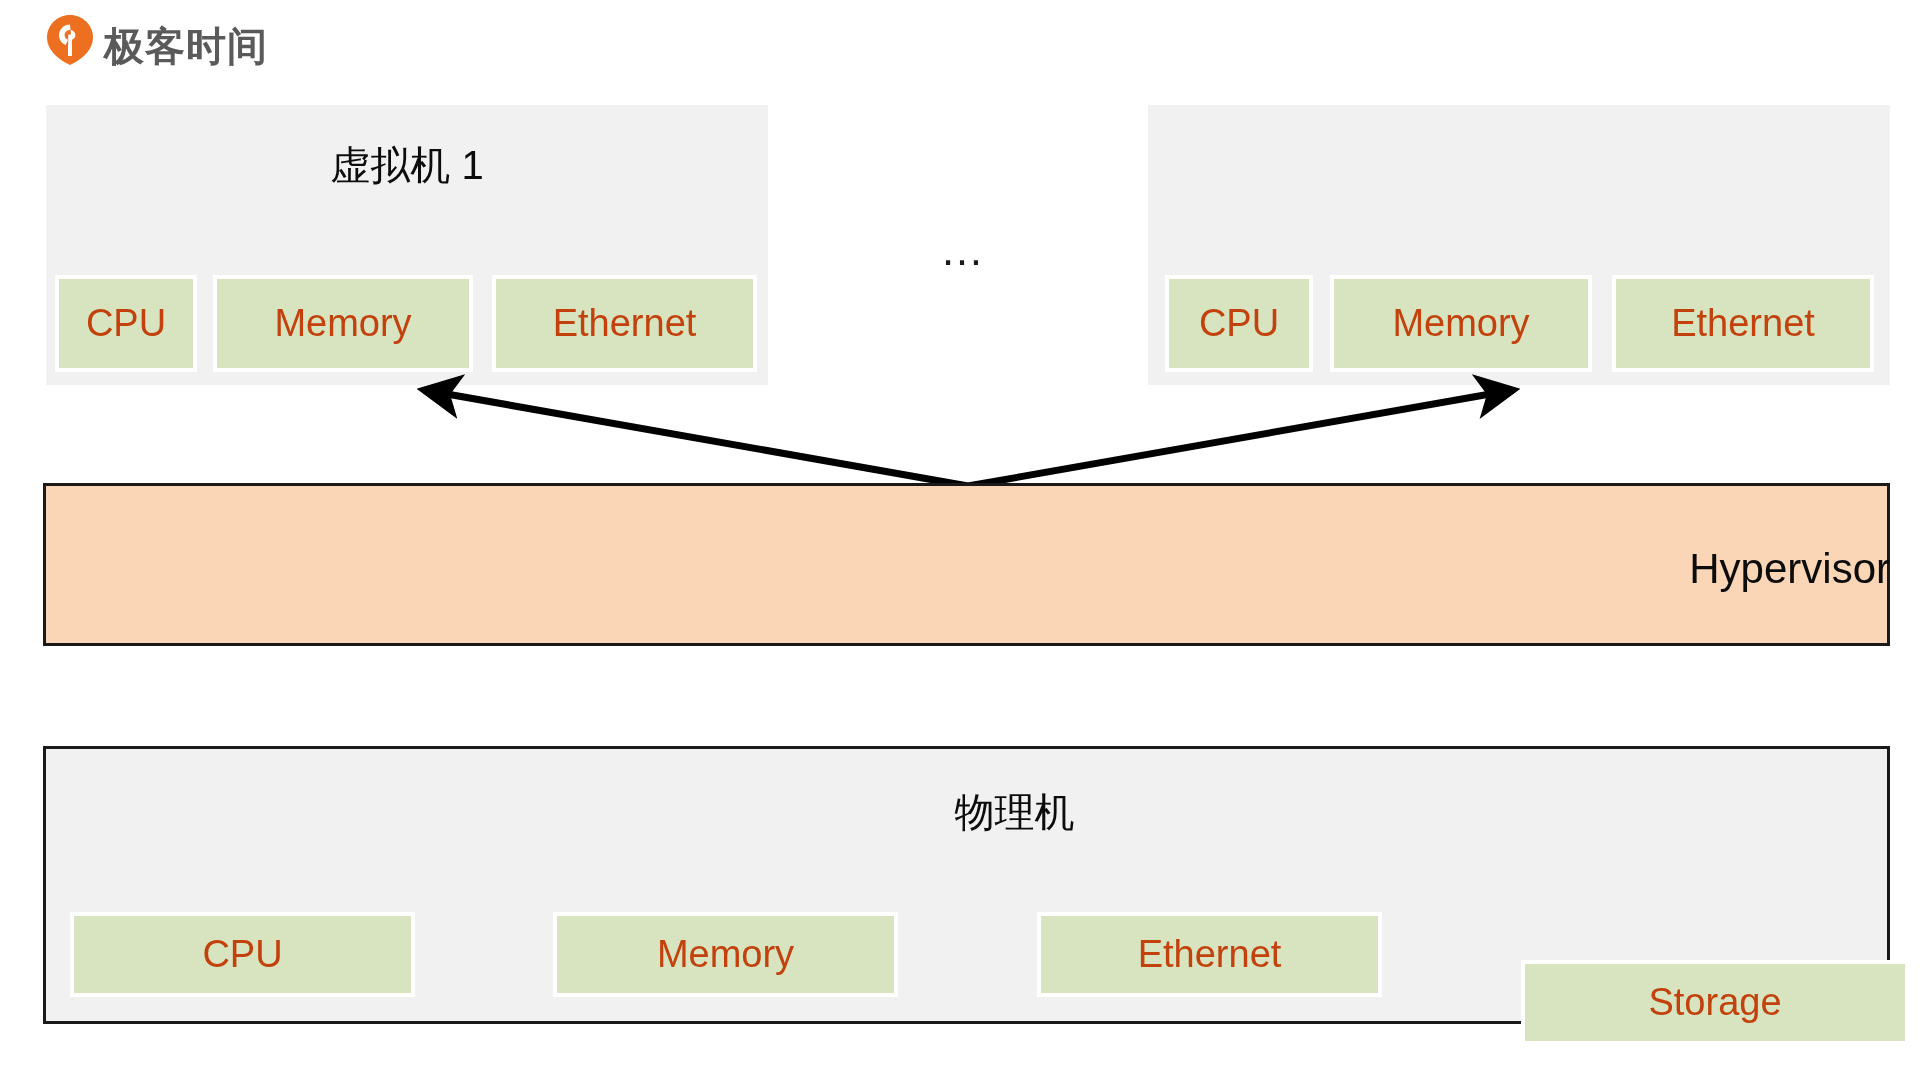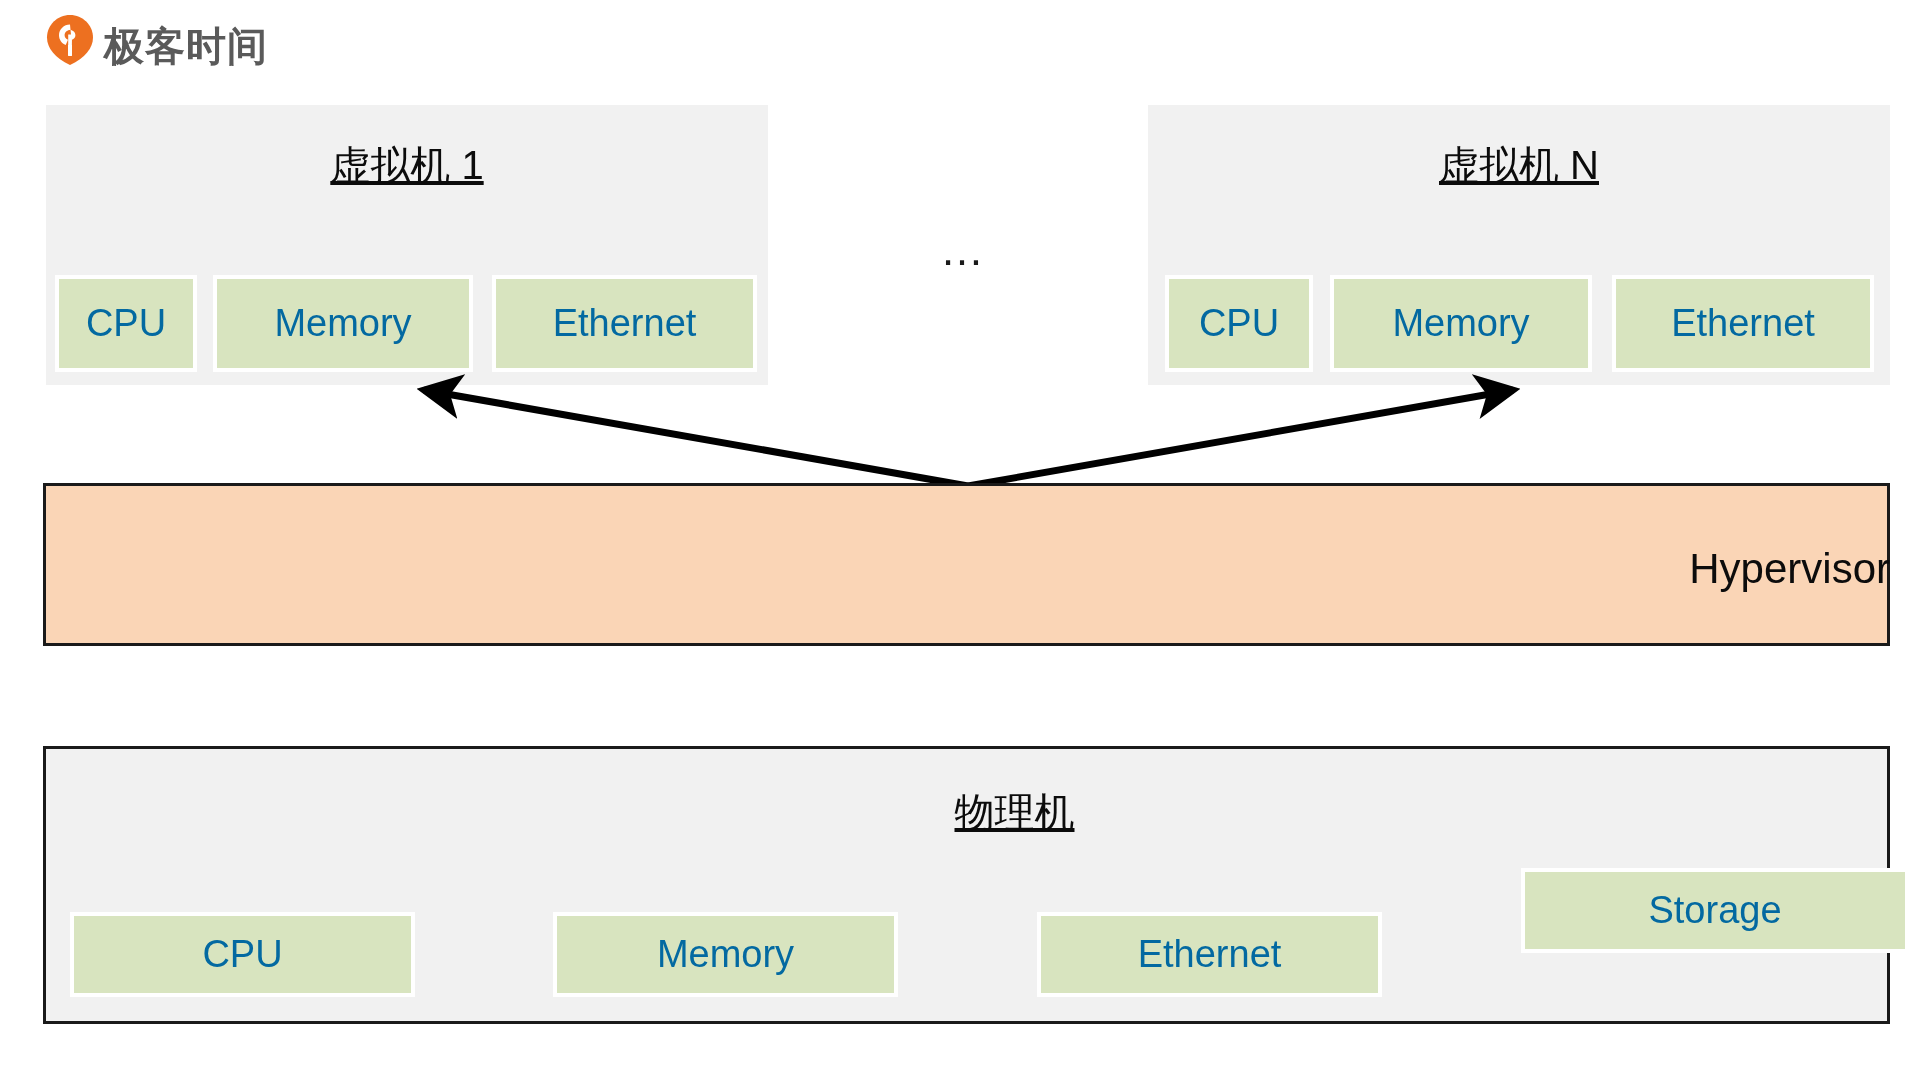--- a/index.html
+++ b/index.html
@@ -62,30 +62,29 @@
   }
   .green-box {
     position: absolute;
     background: #d8e4bf;
     border: 4px solid #ffffff;
     box-sizing: border-box;
     display: flex;
     align-items: center;
     justify-content: center;
     font-size: 38px;
-    color: #0369a1;
+    color: #c2410c;
     white-space: nowrap;
   }
   .box-title {
     position: absolute;
     text-align: center;
     font-size: 40px;
     color: #0c0c0c;
     white-space: nowrap;
-    text-decoration: underline;
   }
   .center-label {
     position: absolute;
     text-align: right;
     font-size: 42px;
     color: #0c0c0c;
     white-space: nowrap;
   }
   .ellipsis {
     position: absolute;
@@ -120,21 +119,20 @@
   <div class="gray-box" style="left:46px; top:105px; width:722px; height:280px;"></div>
   <div class="box-title" style="left:46px; top:138px; width:722px;">虚拟机 1</div>
 
   <div class="green-box" style="left:55px; top:275px; width:142px; height:97px;">CPU</div>
   <div class="green-box" style="left:213px; top:275px; width:260px; height:97px;">Memory</div>
   <div class="green-box" style="left:492px; top:275px; width:265px; height:97px;">Ethernet</div>
 
   <div class="ellipsis" style="left:940px; top:228px;">…</div>
 
   <div class="gray-box" style="left:1148px; top:105px; width:742px; height:280px;"></div>
-  <div class="box-title" style="left:1148px; top:138px; width:742px;">虚拟机 N</div>
 
   <div class="green-box" style="left:1165px; top:275px; width:148px; height:97px;">CPU</div>
   <div class="green-box" style="left:1330px; top:275px; width:262px; height:97px;">Memory</div>
   <div class="green-box" style="left:1612px; top:275px; width:262px; height:97px;">Ethernet</div>
 
   <svg id="arrows" viewBox="0 0 1920 1080">
     <defs>
       <marker id="ah" viewBox="0 0 12 12" refX="10" refY="6" markerWidth="6.5" markerHeight="6.5" orient="auto-start-reverse">
         <path d="M 0 0 L 12 6 L 0 12 L 3 6 z" fill="#000000"></path>
       </marker>
@@ -145,15 +143,15 @@
 
   <div class="peach-box" style="left:43px; top:483px; width:1847px; height:163px;"></div>
   <div class="center-label" style="left:43px; top:545px; width:1847px;">Hypervisor</div>
 
   <div class="gray-box bordered" style="left:43px; top:746px; width:1847px; height:278px;"></div>
   <div class="box-title" style="left:43px; top:785px; width:1847px;margin-left:48px;">物理机</div>
 
   <div class="green-box" style="left:70px; top:912px; width:345px; height:85px;">CPU</div>
   <div class="green-box" style="left:553px; top:912px; width:345px; height:85px;">Memory</div>
   <div class="green-box" style="left:1037px; top:912px; width:345px; height:85px;">Ethernet</div>
-  <div class="green-box" style="left:1521px; top:868px; width:388px; height:85px;">Storage</div>
+  <div class="green-box" style="left:1521px; top:960px; width:388px; height:85px;">Storage</div>
 
 </div>
 
 </body></html>

